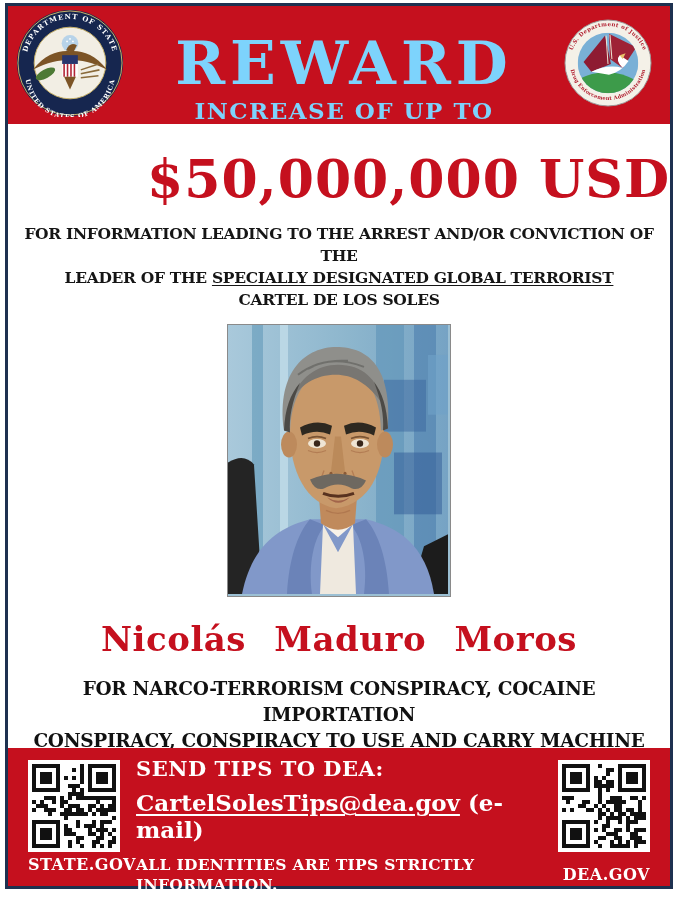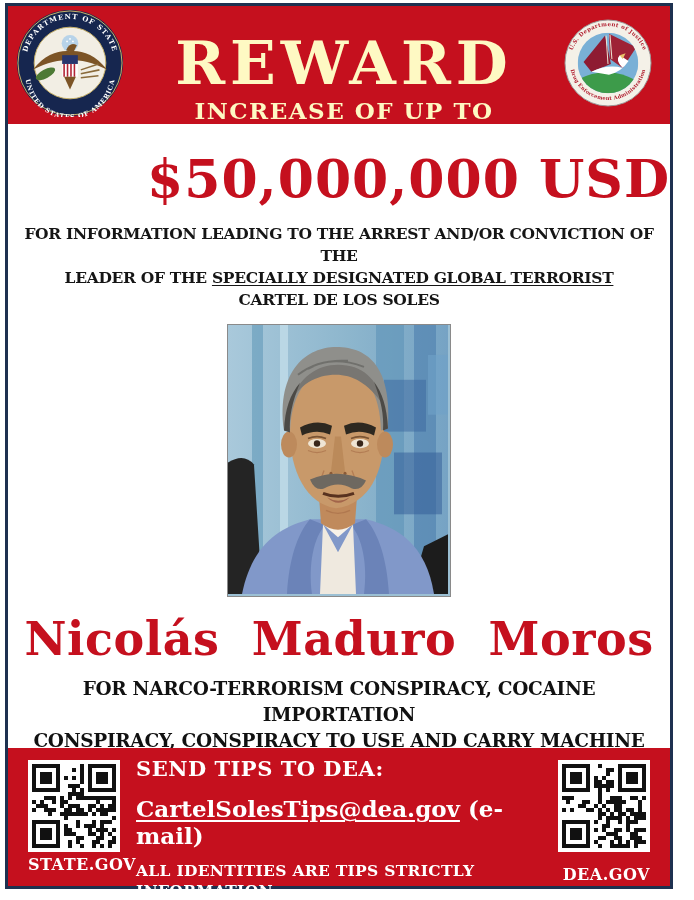--- a/index.html
+++ b/index.html
@@ -4,50 +4,50 @@
 <style>
   html,body{margin:0;padding:0;background:#ffffff;}
   body{width:694px;height:900px;overflow:hidden;position:relative;
        font-family:"DejaVu Serif","Liberation Serif",serif;}
   .poster{position:absolute;top:3px;left:5px;width:668px;height:886px;
           border:3px solid var(--navy,#1E3150);background:#ffffff;box-sizing:border-box;}
 
   
   .banner-top{height:118px;background:var(--red,#C5101E);display:flex;align-items:center;
               justify-content:space-between;padding:0 8px;}
-  .banner-center{flex:1;text-align:center;color:#fef9c3;margin-top:23px;}
+  .banner-center{flex:1;text-align:center;color:#7dd3fc;margin-top:23px;}
   .reward-title{font-size:60px;font-weight:bold;letter-spacing:5px;line-height:64px;margin-top:2px;}
   .reward-sub{font-size:23px;font-weight:bold;letter-spacing:1.5px;margin-top:2px;}
   .seal{flex:0 0 auto;}
 
   
   .amount{color:var(--red,#C5101E);font-size:52px;font-weight:bold;text-align:right;
           letter-spacing:1px;margin-top:24px;}
   .info{margin-top:14px;text-align:center;font-weight:bold;font-size:15.5px;
         letter-spacing:-0.3px;line-height:22px;color:#151515;}
   .uline{text-decoration:underline;text-underline-offset:2px;}
   .photo-wrap{width:222px;height:271px;margin:13px auto 0;border:1px solid #8a8a8a;
               background:#9cc0d4;}
-  .subject-name{color:var(--red,#C5101E);font-size:46px;font-weight:bold;text-align:center;
+  .subject-name{color:var(--red,#C5101E);font-size:34px;font-weight:bold;text-align:center;
                 word-spacing:16px;letter-spacing:0.5px;margin-top:14px;line-height:56px;}
   .charges{margin-top:9px;text-align:center;font-weight:bold;font-size:18.5px;
            letter-spacing:-0.3px;line-height:26px;color:#111;}
 
   
   .banner-bottom{position:absolute;left:0;right:0;bottom:0;height:138px;
                  background:var(--red,#C5101E);display:flex;color:#fff;}
   .qr-col{flex:0 0 128px;display:flex;flex-direction:column;align-items:flex-start;
           padding:12px 0 0 20px;box-sizing:border-box;}
   .qr-col.right{align-items:flex-end;padding:12px 20px 0 0;gap:10px;}
   .qr-box{width:92px;height:92px;background:#fff;padding:4px;box-sizing:border-box;}
   .qr-box svg{width:100%;height:100%;display:block;}
   .qr-label{font-size:16px;font-weight:bold;margin-top:3px;letter-spacing:0.5px;}
   .tips-col{flex:1;text-align:left;padding-top:8px;}
   .tips-title{font-size:21px;font-weight:bold;letter-spacing:0.5px;}
-  .tips-email-line{font-size:23px;font-weight:bold;margin-top:14px;}
+  .tips-email-line{font-size:23px;font-weight:bold;margin-top:8px;}
   .tips-email{text-decoration:underline;text-underline-offset:3px;text-decoration-thickness:2px;cursor:pointer;}
   .tips-conf{font-size:15.5px;font-weight:bold;margin-top:12px;line-height:20px;letter-spacing:0.3px;}
 </style>
 </head>
 <body>
 
 <div class="poster">
 
   <div class="banner-top">
 

